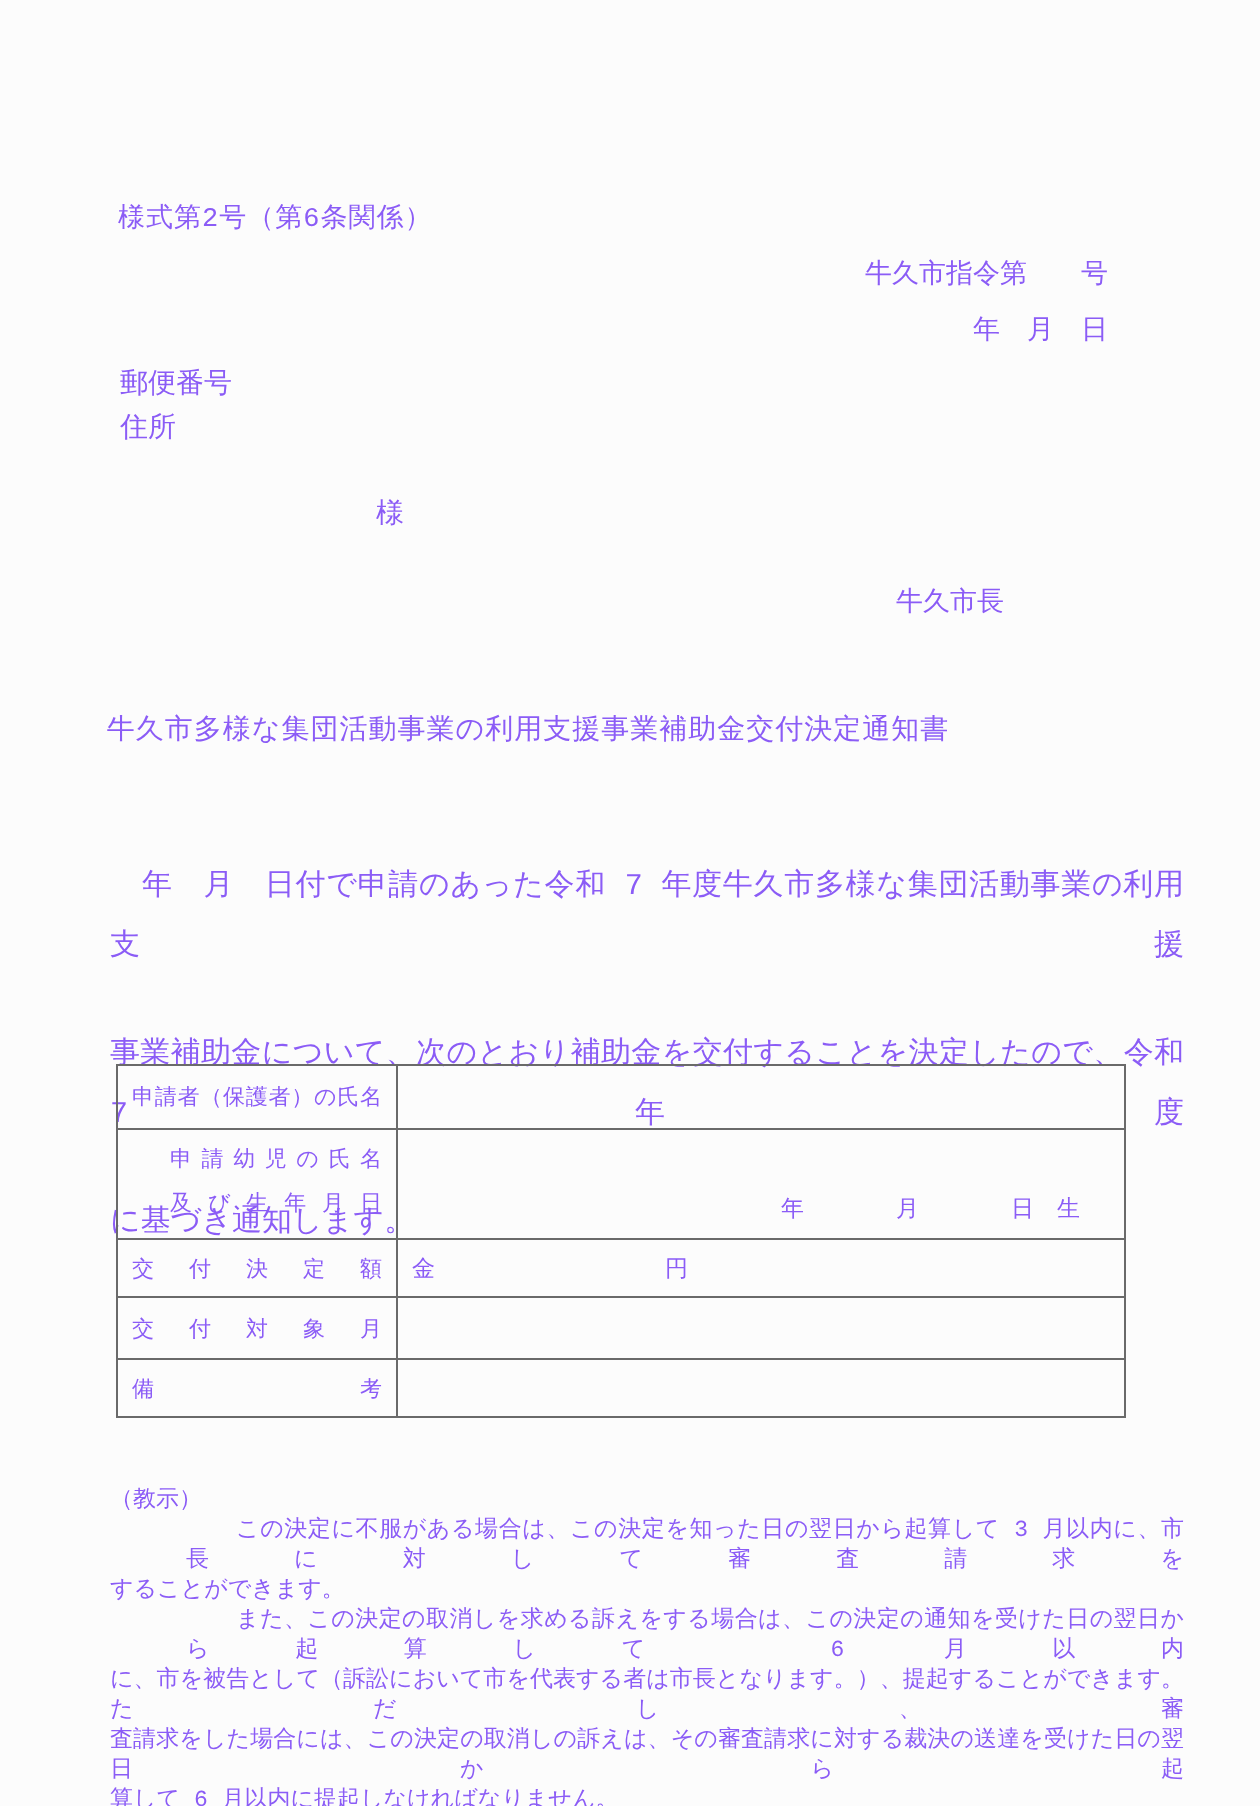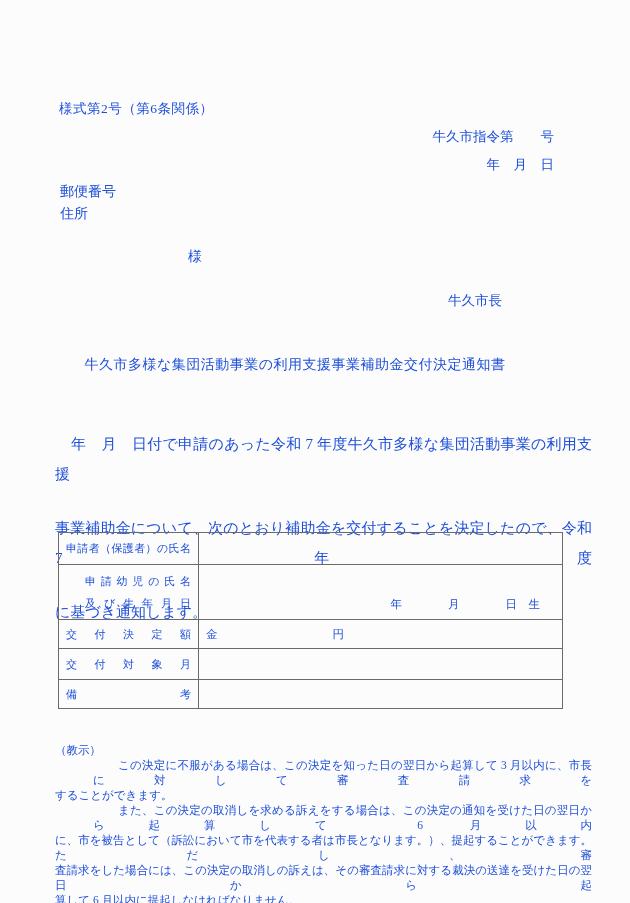--- a/index.html
+++ b/index.html
@@ -1,33 +1,33 @@
 <!DOCTYPE html>
 <html lang="ja"><head>
 <meta charset="utf-8">
 <style>
   html,body{margin:0;padding:0;background:#e8e8e8;}
   .page{
     position:relative;
     width:630px;height:903px;
     margin:0 auto;
     background:#fcfcfc;
-    color:#1d4ed8;
-    font-family:Liberation Serif, serif;
+    color:#8b5cf6;
+    font-family:Liberation Mono, monospace;
     overflow:hidden;
   }
   .abs{position:absolute;}
   .form-number{left:59px;top:100px;font-size:13.5px;letter-spacing:.5px;}
   .directive{right:76px;top:128px;font-size:13.5px;text-align:right;}
   .dateline{right:76px;top:156px;font-size:13.5px;text-align:right;}
   .postal{left:60px;top:183px;font-size:14px;}
   .address{left:60px;top:205px;font-size:14px;}
   .sama{left:188px;top:248px;font-size:14px;}
   .mayor{left:448px;top:292px;font-size:13.5px;}
-  .doc-title{left:0;top:356px;width:528px;text-align:center;font-size:14px;letter-spacing:.5px;padding-left:31px;}
+  .doc-title{left:0;top:356px;width:528px;text-align:center;font-size:14px;letter-spacing:.5px;}
   .body-block{left:55px;top:405px;width:537px;font-size:15px;line-height:30px;}
   .body-line{text-align:justify;text-align-last:justify;margin-top:24px;}
   .body-line.first{text-indent:16px;}
   .body-line.last{text-align:left;text-align-last:left;}
   table.form{
     position:absolute;left:58px;top:532px;
     width:504px;border-collapse:collapse;table-layout:fixed;
     font-size:11px;
   }
   table.form td{

